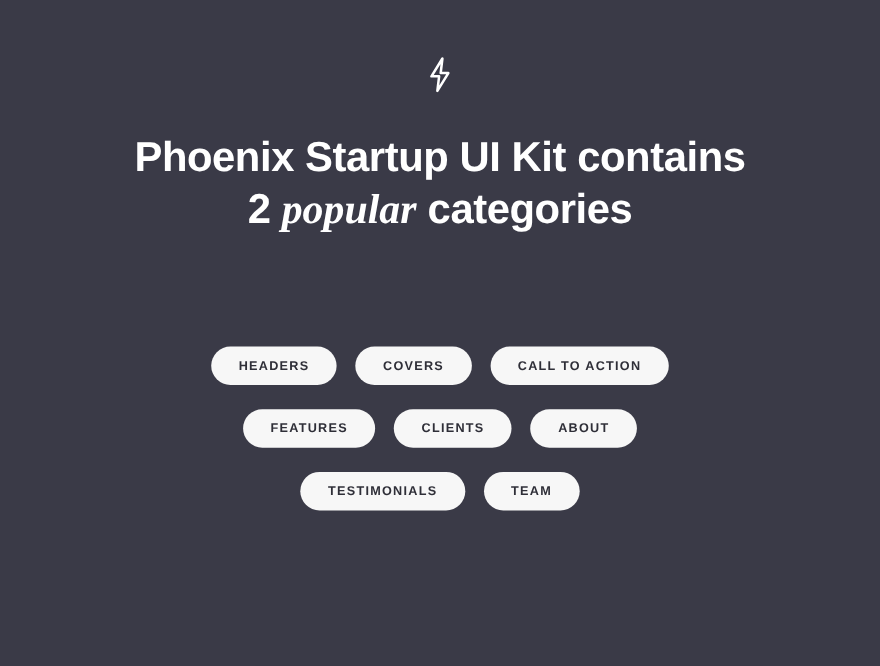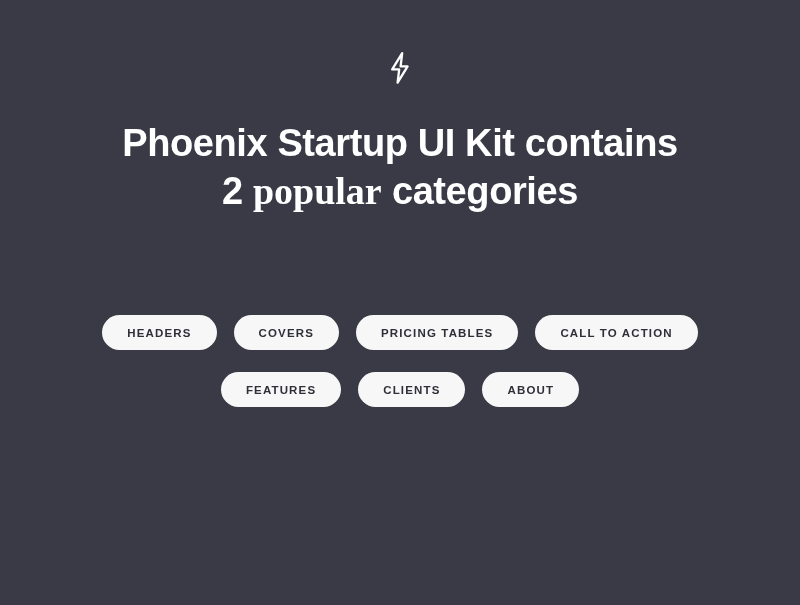--- a/index.html
+++ b/index.html
@@ -49,20 +49,21 @@
     font-weight: bold;
     line-height: 1.26;
     letter-spacing: -0.4px;
   }
   .headline .line {
     display: block;
     white-space: nowrap;
   }
   .headline .em-serif {
     font-family: "Liberation Serif", "DejaVu Serif", serif;
+    font-style: italic;
     font-weight: bold;
     letter-spacing: 0px;
   }
 
   
   .pill-cloud {
     margin-top: 74px;
     width: 700px;
     display: flex;
     flex-direction: column;
@@ -109,23 +110,26 @@
 
   <h1 class="headline">
     <span class="line">Phoenix Startup UI Kit contains</span>
     <span class="line"><span>2 </span><span class="em-serif">popular</span><span> categories</span></span>
   </h1>
 
   <div class="pill-cloud">
     <div class="pill-row">
       <button class="pill">Headers</button>
       <button class="pill">Covers</button>
-      <button class="pill">Pricing Tables</button>
       <button class="pill">Call to Action</button>
     </div>
     <div class="pill-row">
       <button class="pill">Features</button>
       <button class="pill">Clients</button>
       <button class="pill">About</button>
     </div>
+    <div class="pill-row">
+      <button class="pill">Testimonials</button>
+      <button class="pill">Team</button>
+    </div>
   </div>
 
 </div>
 
 </body></html>

